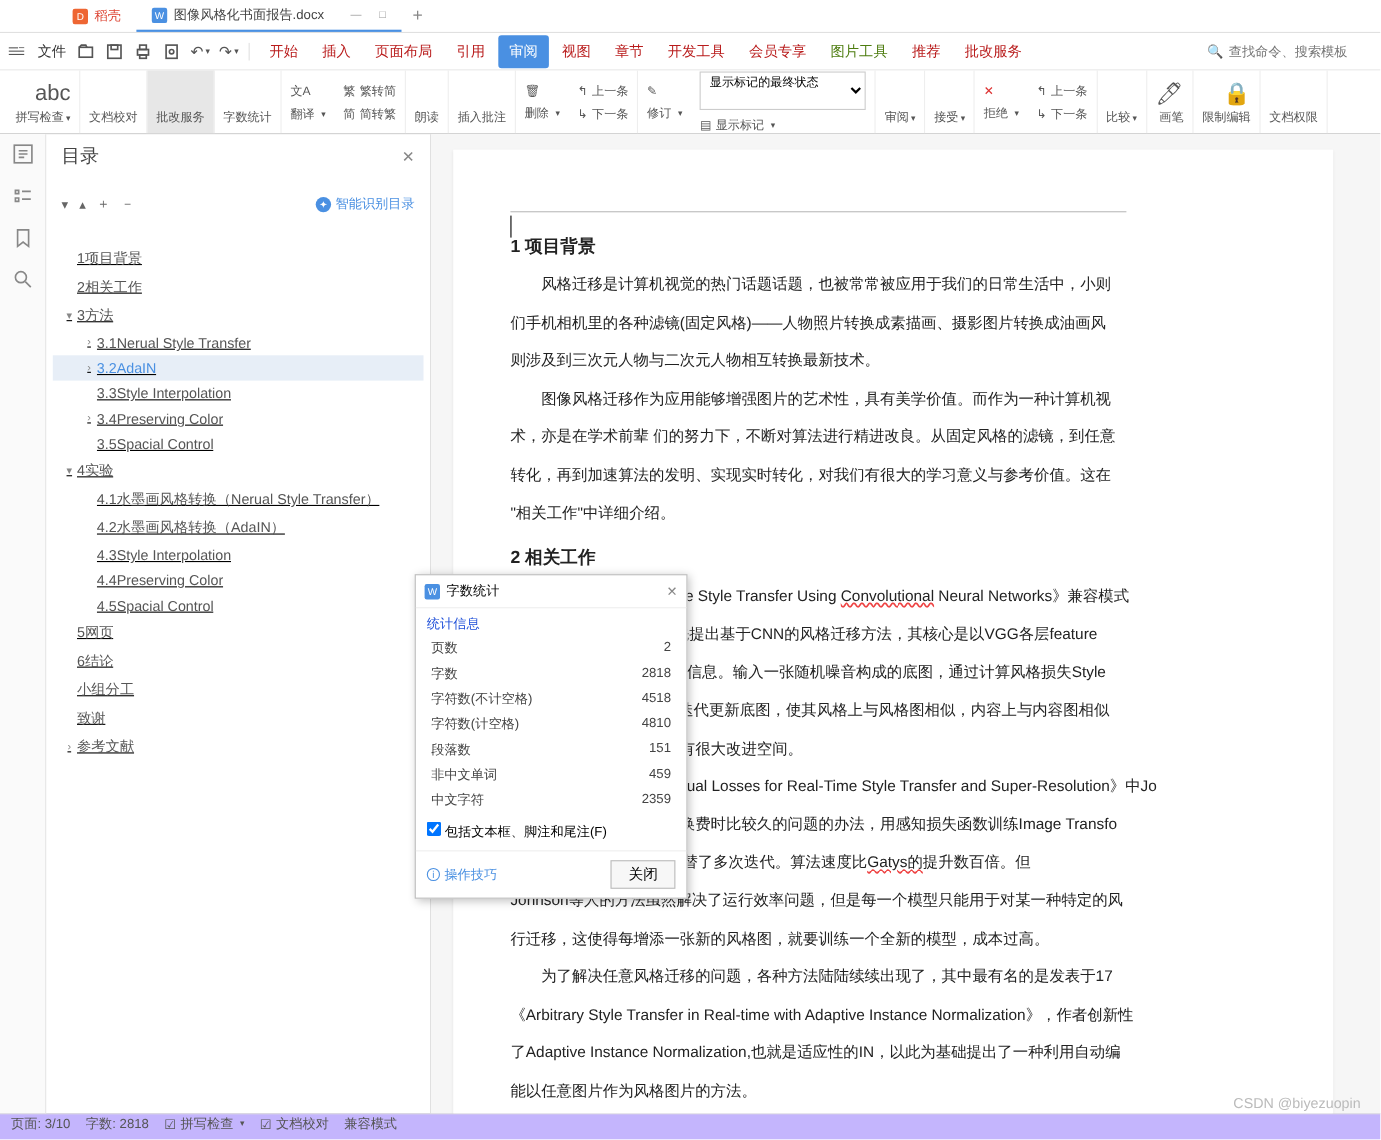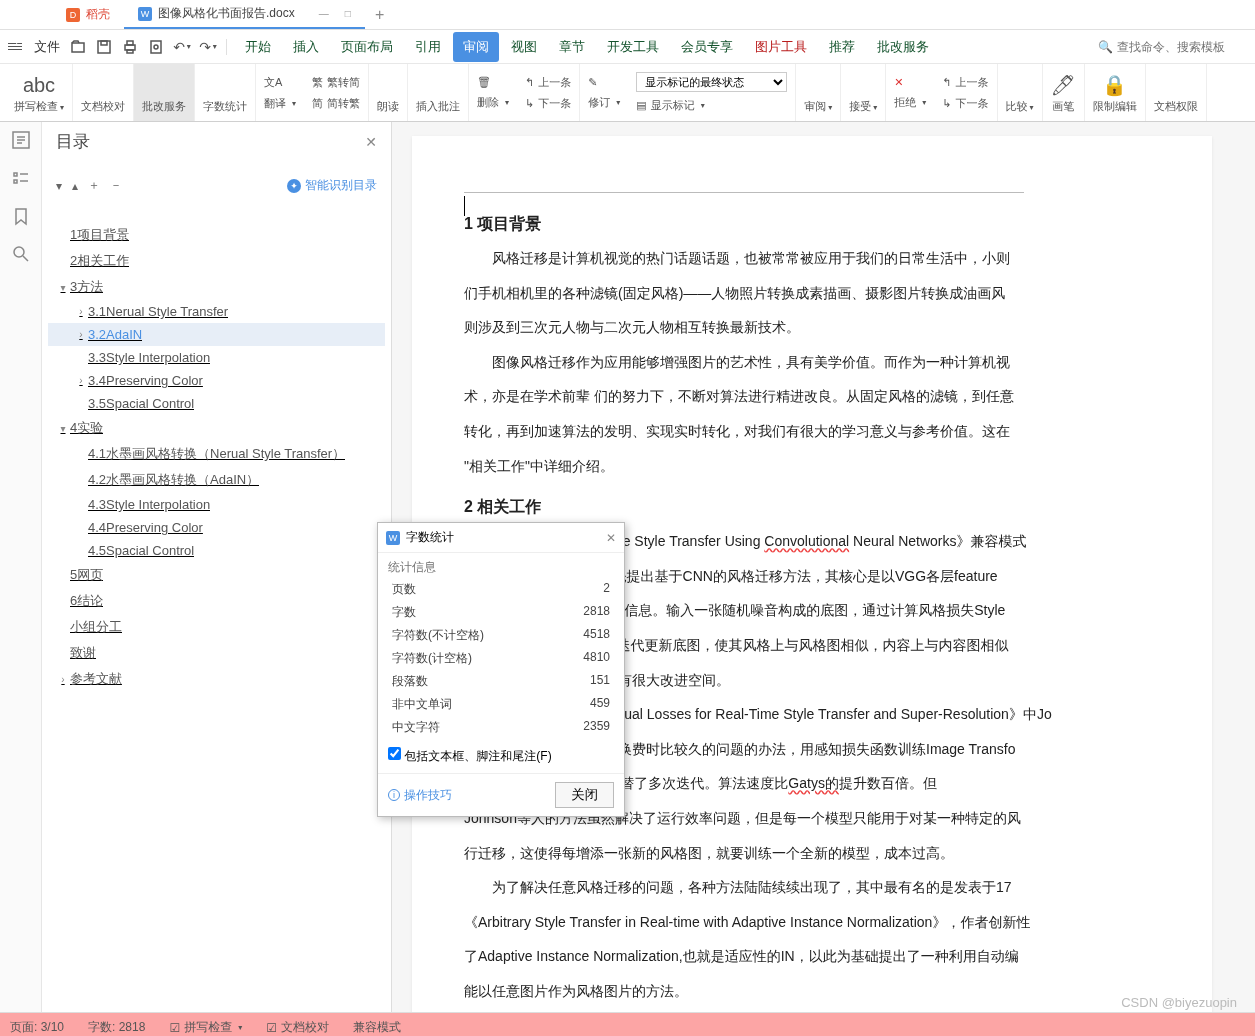--- a/index.html
+++ b/index.html
@@ -18,36 +18,36 @@
 
 
 .menu-bar { display: flex; align-items: center; height: 34px; padding: 0 8px; gap: 2px; border-bottom: 1px solid #e8e8e8; }
 .file-area { display: flex; align-items: center; gap: 12px; margin-right: 8px; }
 .ham { display: inline-block; width: 14px; }
 .ham div { height: 1px; background: #555; margin: 2px 0; }
 .file-label { font-size: 13px; color: #333; }
 .qat { display: flex; align-items: center; gap: 10px; padding-right: 10px; color: #555; border-right: 1px solid #e0e0e0; }
 .qat-ic { width: 16px; height: 16px; display: flex; align-items: center; justify-content: center; font-size: 14px; }
 .menu-tabs { display: flex; align-items: center; gap: 2px; margin-left: 6px; }
-.menu-tab { padding: 6px 10px; font-size: 13px; color: #14532d; cursor: pointer; border-radius: 3px; }
+.menu-tab { padding: 6px 10px; font-size: 13px; color: #b91c1c; cursor: pointer; border-radius: 3px; }
 .menu-tab.active { background: #4a90e2; color: #fff; }
-.menu-tab.blue { color: #b91c1c; }
+.menu-tab.blue { color: #4d7c0f; }
 .search-area { margin-left: auto; display: flex; align-items: center; gap: 4px; color: #888; font-size: 12px; }
 .search-area input { border: none; outline: none; font-size: 12px; width: 130px; color: #888; }
 
 
 .ribbon { display: flex; height: 58px; border-bottom: 1px solid #d0d0d0; padding: 0 6px; align-items: center; gap: 0; }
-.rgroup { display: flex; flex-direction: column; align-items: center; justify-content: center; padding: 0 8px; border-right: 1px solid #eee; height: 100%; font-size: 11px; color: #555; }
+.rgroup { display: flex; flex-direction: column; align-items: flex-end; justify-content: center; padding: 0 8px; border-right: 1px solid #eee; height: 100%; font-size: 11px; color: #555; }
 .rgroup.active { background: #e7e7e7; }
 .rgroup .ric { font-size: 20px; color: #555; height: 28px; display: flex; align-items: center; justify-content: center; }
 .rgroup .rlbl { font-size: 11px; white-space: nowrap; }
 .rgroup.rows { flex-direction: column; align-items: flex-start; gap: 6px; }
 .rgroup.rows .row { display: flex; align-items: center; gap: 4px; font-size: 11px; }
 .dd-caret { font-size: 8px; margin-left: 2px; }
-.markup-select { border: 1px solid #ccc; font-size: 11px; padding: 2px 26px 2px 4px; background: #fff; }
+.markup-select { border: 1px solid #ccc; font-size: 11px; padding: 2px 26px 17px 4px; background: #fff; }
 
 
 .workspace { display: flex; height: calc(1036px - 30px - 34px - 58px - 24px); }
 .sidebar-icons { width: 42px; background: #fafafa; border-right: 1px solid #e6e6e6; display: flex; flex-direction: column; align-items: center; padding-top: 8px; gap: 18px; color: #888; }
 .sidebar-icons .sic { width: 20px; height: 20px; display: flex; align-items: center; justify-content: center; }
 
 .outline-pane { width: 350px; border-right: 1px solid #ddd; display: flex; flex-direction: column; gap: 16px; }
 .outline-head { display: flex; align-items: center; padding: 8px 14px 4px; }
 .outline-title { font-size: 17px; color: #444; margin-right: auto; }
 .outline-close { color: #888; font-size: 14px; }
@@ -65,30 +65,30 @@
 .page .cursor { position: absolute; top: 60px; left: 52px; width: 1px; height: 20px; background: #000; }
 .page h1 { font-size: 16px; font-weight: bold; margin: 18px 0 10px; }
 .page p { margin: 8px 0; line-height: 1.9; text-indent: 2em; }
 .ul-red { text-decoration: underline wavy #e44; }
 
 
 .dialog { position: absolute; left: 377px; top: 522px; width: 248px; background: #fff; border: 1px solid #bbb; box-shadow: 2px 2px 8px rgba(0,0,0,0.25); font-size: 12px; }
 .dlg-title { display: flex; align-items: center; padding: 6px 8px; border-bottom: 1px solid #eee; }
 .dlg-title .w-icon { width: 14px; height: 14px; background: #4a90e2; color: #fff; display: inline-flex; align-items: center; justify-content: center; font-size: 9px; border-radius: 2px; margin-right: 6px; }
 .dlg-title .dlg-x { margin-left: auto; color: #888; cursor: pointer; }
-.dlg-sub { padding: 6px 10px 2px; color: #737373; }
+.dlg-sub { padding: 6px 10px 2px; color: #1d4ed8; }
 .dlg-row { display: flex; padding: 3px 14px; color: #444; }
 .dlg-row .v { margin-left: auto; }
 .dlg-check { padding: 8px 10px; }
 .dlg-foot { display: flex; align-items: center; padding: 8px 10px; border-top: 1px solid #eee; }
 .dlg-foot .tip { color: #4a90e2; display: flex; align-items: center; gap: 4px; }
 .dlg-foot .btn { margin-left: auto; border: 1px solid #bbb; padding: 3px 15px; background: #f7f7f7; cursor: pointer; }
 
 
-.status-bar { height: 24px; background: #fca5a5; border-top: 1px solid #ddd; display: flex; align-items: flex-end; padding: 0 10px; font-size: 12px; color: #555; gap: 24px; }
+.status-bar { height: 24px; background: #c4b5fd; border-top: 1px solid #ddd; display: flex; align-items: flex-start; padding: 0 10px; font-size: 12px; color: #555; gap: 14px; }
 .status-bar .stat { display: flex; align-items: center; gap: 4px; }
 .watermark { position: absolute; right: 18px; bottom: 26px; color: #bbb; font-size: 13px; }
 
 svg { stroke: currentColor; fill: none; stroke-width: 1.5; }
 </style>
 </head>
 <body>
 
 <div class="top-tabs">
   <div class="tab home">首页</div>

